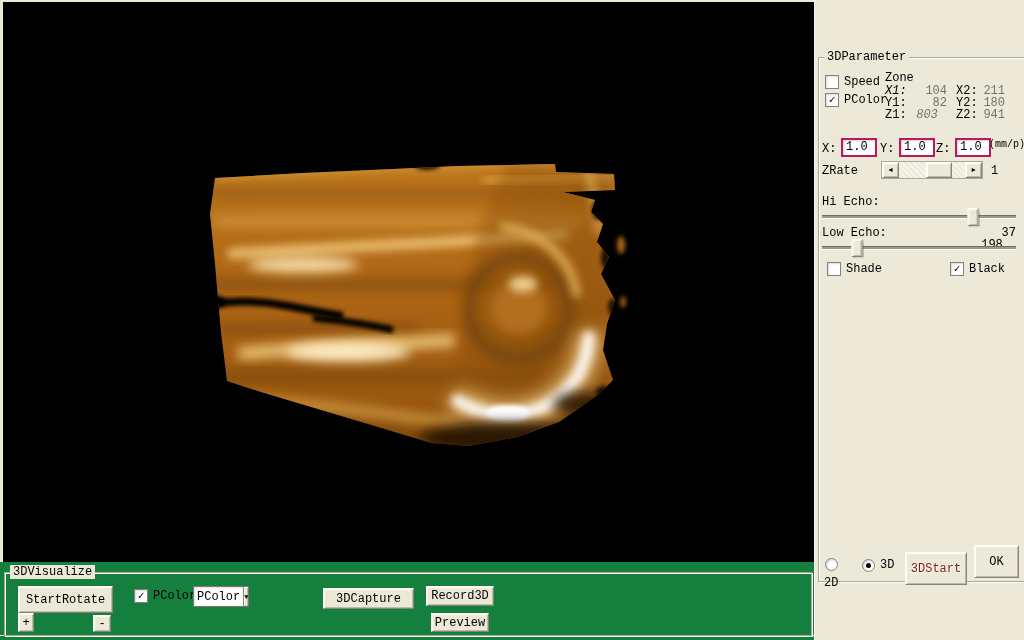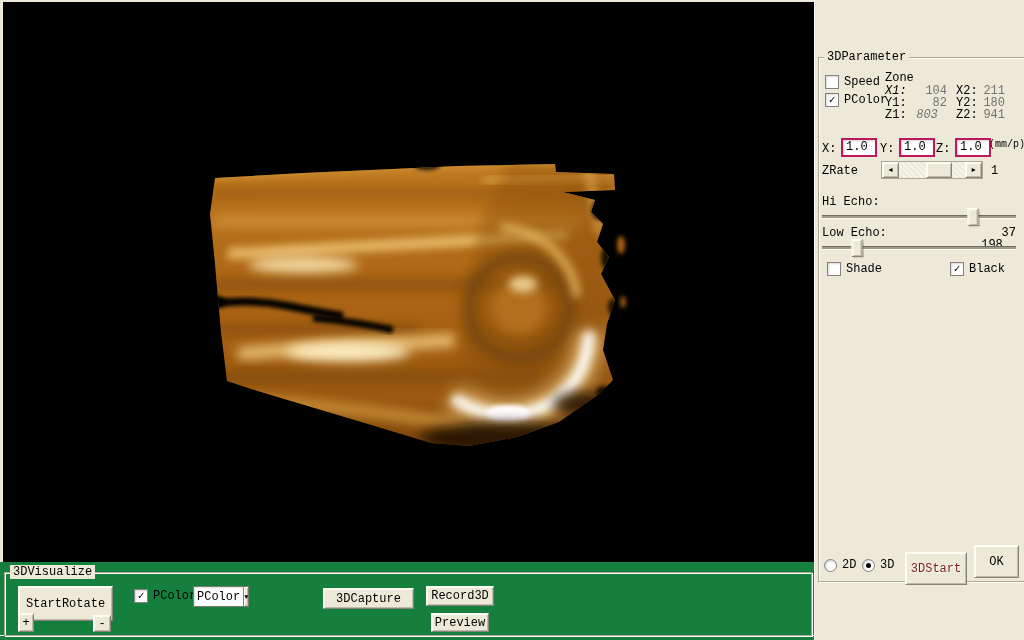--- a/index.html
+++ b/index.html
@@ -288,38 +288,38 @@
           </span>
         <span class="cblabel">Shade</span>
       </div>
       <div class="checkbox checked" style="left:131px;top:204px;">
         <span class="box">
             <span class="mark">✓</span>
           </span>
         <span class="cblabel">Black</span>
       </div>
 
-      <div class="radio" style="left:5px;top:500px;">
+      <div class="radio" style="left:5px;top:500px;flex-direction:column;">
         <span class="circle"></span>
         <span>2D</span>
       </div>
       <div class="radio selected" style="left:43px;top:500px;">
         <span class="circle"></span>
         <span>3D</span>
       </div>
       <button class="btn disabled" style="left:86px;top:487px;width:62px;height:33px;">3DStart</button>
       <button class="btn" style="left:155px;top:487px;width:45px;height:33px;">OK</button>
     </div>
   </div>
 
   <div class="bottom-panel">
     <div class="groupbox" style="left:4px;top:10px;width:806px;height:62px;">
       <span class="legend">3DVisualize</span>
 
-      <button class="btn" style="left:13px;top:13px;width:95px;height:35px;">StartRotate</button>
+      <button class="btn" style="left:13px;top:13px;width:95px;height:27px;">StartRotate</button>
 
       <div class="checkbox checked" style="left:129px;top:16px;">
         <span class="box">
             <span class="mark">✓</span>
           </span>
         <span class="cblabel">PColor</span>
       </div>
 
       <div class="dropdown" style="left:188px;top:13px;width:54px;height:19px;">
         <span class="dd-value">PColor</span>

